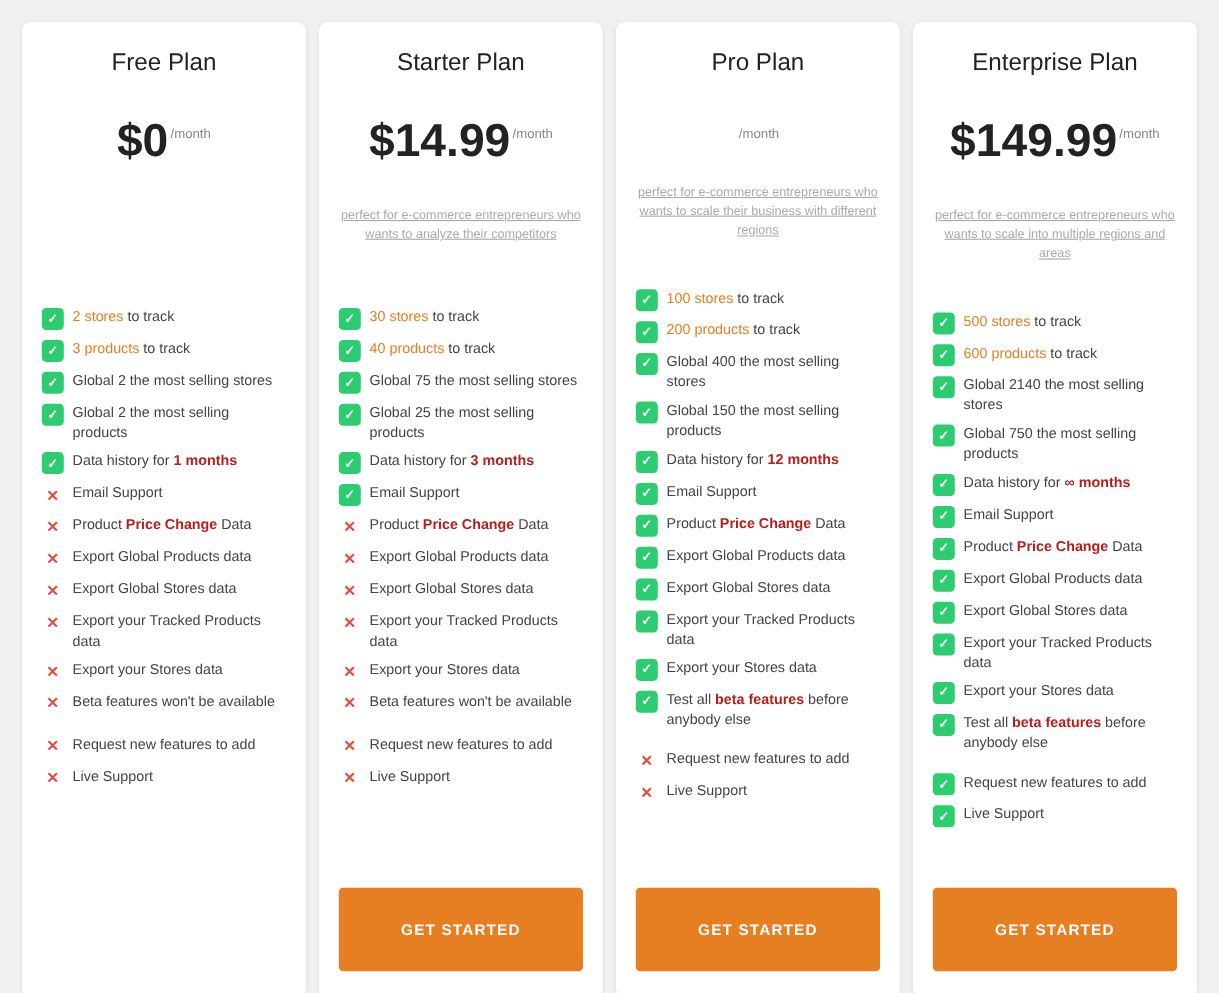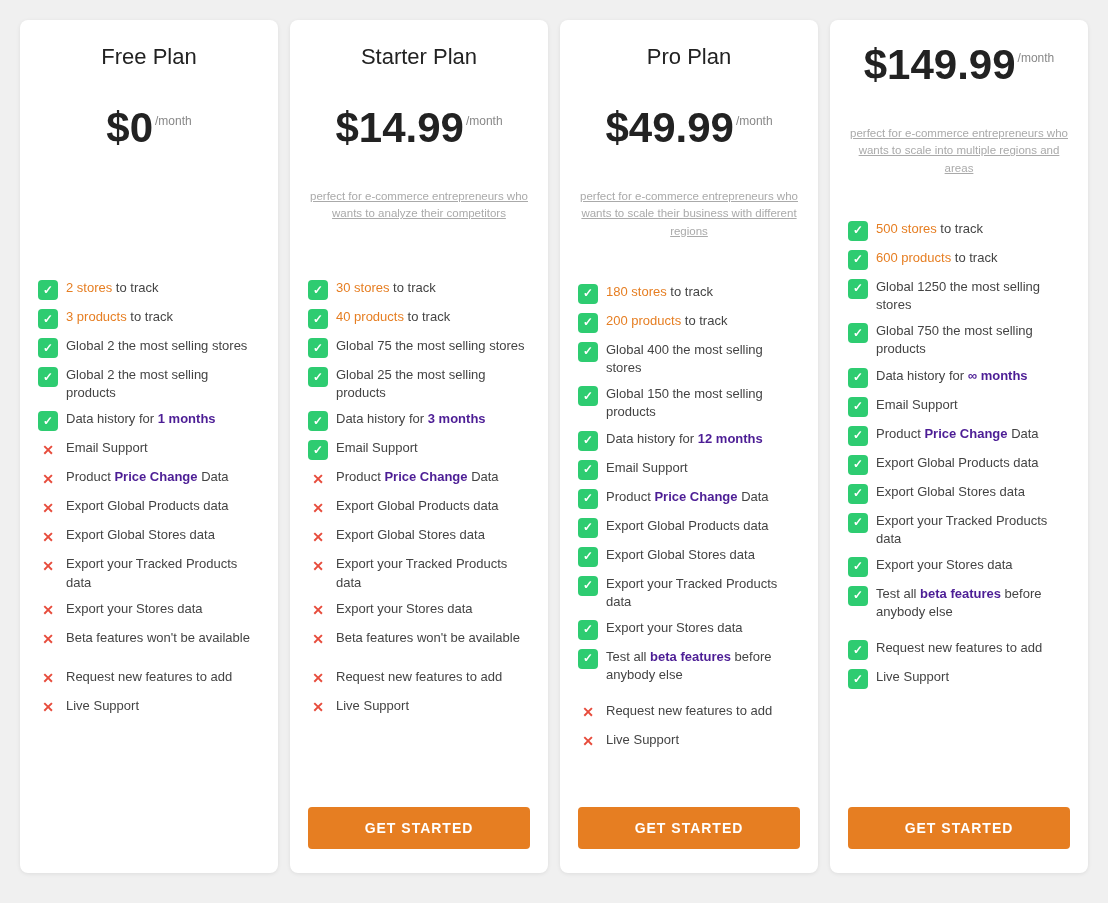--- a/index.html
+++ b/index.html
@@ -96,29 +96,29 @@
     }
     .feature-text {
       flex: 1;
     }
     .feature-text .highlight {
       color: #e67e22;
       font-weight: normal;
     }
     .feature-text strong {
       font-weight: 700;
-      color: #4c1d95;
+      color: #b91c1c;
     }
     .feature-divider {
       height: 10px;
     }
     .btn-get-started {
       display: block;
       width: 100%;
-      padding: 13px;
+      padding: 30px;
       background: #e67e22;
       color: #fff;
       border: none;
       border-radius: 4px;
       font-size: 14px;
       font-weight: 700;
       letter-spacing: 1px;
       text-transform: uppercase;
       cursor: pointer;
       margin-top: 20px;
@@ -260,28 +260,27 @@
         <li class="feature-item">
           <span class="feature-icon cross">✕</span>
           <span class="feature-text">Live Support</span>
         </li>
       </ul>
       <button class="btn-get-started">GET STARTED</button>
     </div>
     <div class="plan-card pro">
       <div class="plan-name">Pro Plan</div>
       <div class="plan-price-wrap">
-        <span class="plan-price">$49.99</span>
         <span class="plan-period">/month</span>
       </div>
       <div class="plan-description">perfect for e-commerce entrepreneurs who wants to scale their business with different regions</div>
       <ul class="features-list">
         <li class="feature-item">
           <span class="feature-icon check">✓</span>
-          <span class="feature-text"><span class="highlight">180 stores</span> to track</span>
+          <span class="feature-text"><span class="highlight">100 stores</span> to track</span>
         </li>
         <li class="feature-item">
           <span class="feature-icon check">✓</span>
           <span class="feature-text"><span class="highlight">200 products</span> to track</span>
         </li>
         <li class="feature-item">
           <span class="feature-icon check">✓</span>
           <span class="feature-text">Global 400 the most selling stores</span>
         </li>
         <li class="feature-item">
@@ -326,37 +325,38 @@
           <span class="feature-text">Request new features to add</span>
         </li>
         <li class="feature-item">
           <span class="feature-icon cross">✕</span>
           <span class="feature-text">Live Support</span>
         </li>
       </ul>
       <button class="btn-get-started">GET STARTED</button>
     </div>
     <div class="plan-card enterprise">
+      <div class="plan-name">Enterprise Plan</div>
       <div class="plan-price-wrap">
         <span class="plan-price">$149.99</span>
         <span class="plan-period">/month</span>
       </div>
       <div class="plan-description">perfect for e-commerce entrepreneurs who wants to scale into multiple regions and areas</div>
       <ul class="features-list">
         <li class="feature-item">
           <span class="feature-icon check">✓</span>
           <span class="feature-text"><span class="highlight">500 stores</span> to track</span>
         </li>
         <li class="feature-item">
           <span class="feature-icon check">✓</span>
           <span class="feature-text"><span class="highlight">600 products</span> to track</span>
         </li>
         <li class="feature-item">
           <span class="feature-icon check">✓</span>
-          <span class="feature-text">Global 1250 the most selling stores</span>
+          <span class="feature-text">Global 2140 the most selling stores</span>
         </li>
         <li class="feature-item">
           <span class="feature-icon check">✓</span>
           <span class="feature-text">Global 750 the most selling products</span>
         </li>
         <li class="feature-item">
           <span class="feature-icon check">✓</span>
           <span class="feature-text">Data history for <strong>∞ months</strong></span>
         </li>
         <li class="feature-item">

